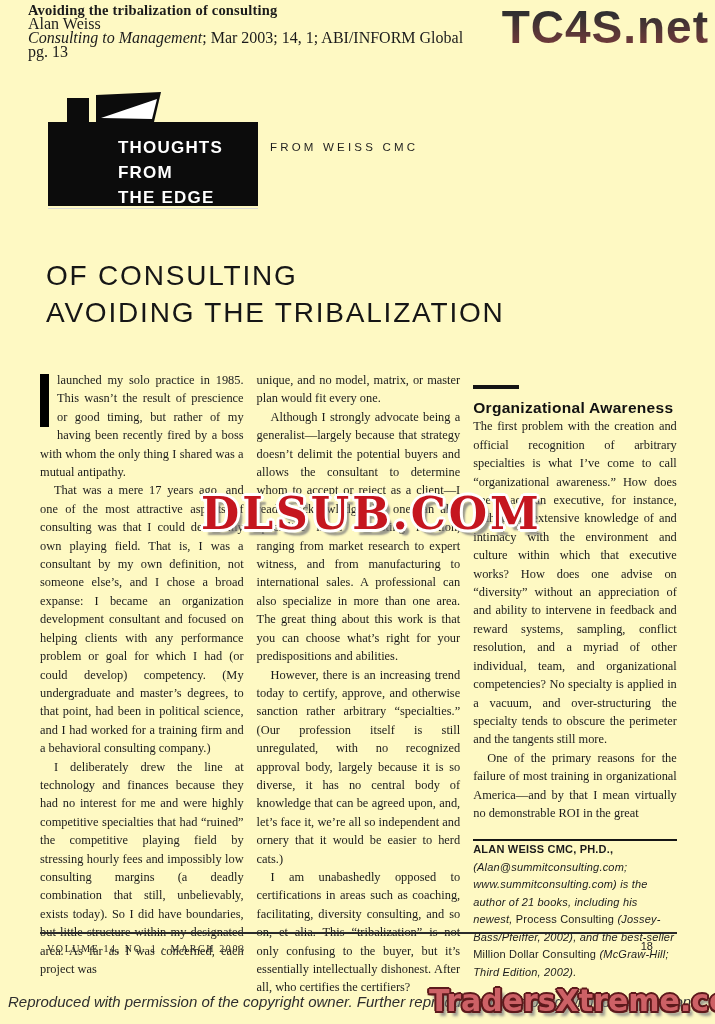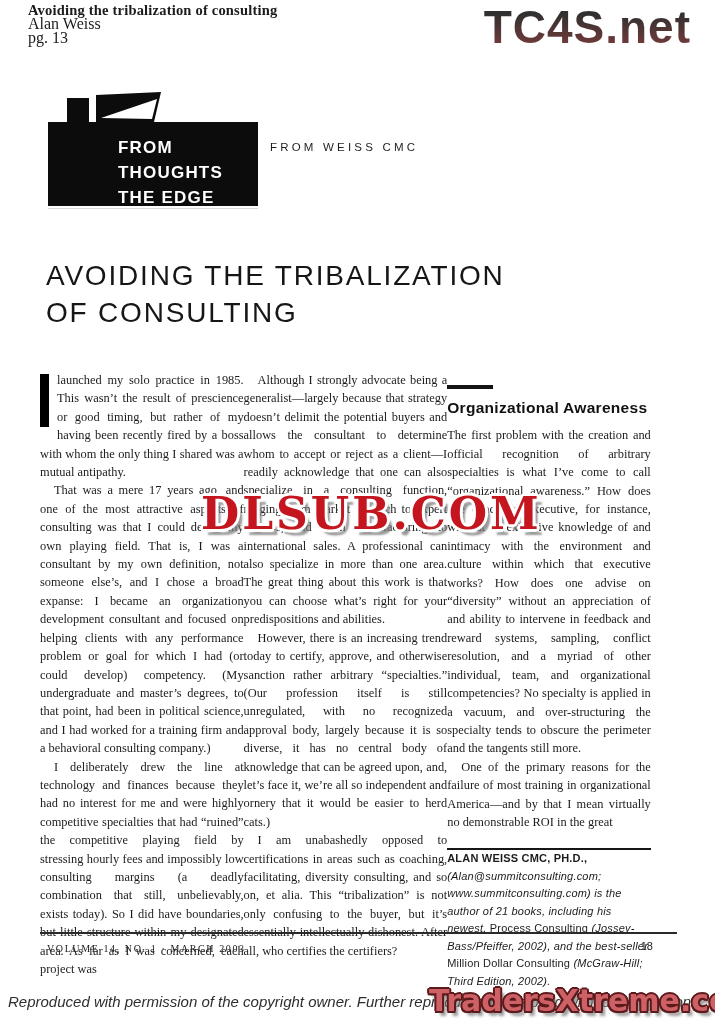--- a/index.html
+++ b/index.html
@@ -1,31 +1,31 @@
 <!DOCTYPE html>
 <html><head>
 <meta charset="utf-8">
 <style>
   * { margin:0; padding:0; box-sizing:border-box; }
   html,body { background:#e8e8e8; }
   .page {
     position:relative; width:715px; height:1024px; margin:0 auto;
-    background:#ffffff; overflow:hidden;
+    background:#fef9c3; overflow:hidden;
     font-family:"Liberation Serif", serif; color:#1b1b1b;
   }
 
   
   .doc-meta { position:absolute; left:28px; top:3px; line-height:14px; }
   .doc-meta .t { font-size:14.5px; font-weight:bold; letter-spacing:0.2px; }
   .doc-meta .l { font-size:16px; }
   .doc-meta .it { font-style:italic; }
 
   
   .wm-top {
-    position:absolute; right:24px; top:0px;
+    position:absolute; right:6px; top:0px;
     font-family:"Liberation Sans", sans-serif; font-weight:bold;
     font-size:46px; letter-spacing:1px;
     background:linear-gradient(#303030 25%, #6e3a3a 80%, #7d4444 100%);
     -webkit-background-clip:text; background-clip:text; color:transparent;
   }
 
   
   .logo-group { position:absolute; left:48px; top:92px; width:210px; }
   .logo-shapes { display:block; }
   .logo-box {
@@ -44,33 +44,33 @@
   
   .art-title {
     position:absolute; left:46px; top:257px;
     font-family:"Liberation Sans", sans-serif; font-weight:400;
     font-size:28px; line-height:37px; letter-spacing:1.8px; color:#161616;
   }
 
   
   .columns {
     position:absolute; left:40px; top:371px; width:637px;
-    display:flex; 
+    display:flex; gap:13px;
   }
   .col { width:203.6px; font-size:12.4px; line-height:18.4px; text-align:justify; }
   .col p { text-indent:14px; }
   .col p.first { text-indent:0; }
   .dropcap-bar {
     float:left; width:9px; height:53px; background:#000;
     margin:3px 8px 0 0;
   }
   .sec-rule { width:46px; height:4px; background:#141414; margin:14px 0 10px 0; }
   .sec-head {
     font-family:"Liberation Sans", sans-serif; font-weight:bold;
-    font-size:15.5px; letter-spacing:0.3px; color:#111; margin-bottom:9px;
+    font-size:15.5px; letter-spacing:0.3px; color:#111; 
   }
   .bio {
     margin-top:17px; border-top:2px solid #161616; 
     font-family:"Liberation Sans", sans-serif;
     font-size:11px; line-height:17.5px; text-align:left; color:#1c1c1c;
     letter-spacing:0.2px;
   }
   .bio .lead { font-weight:bold; font-style:normal; }
   .bio .it { font-style:italic; }
   .bio .bk { font-style:normal; }
@@ -120,54 +120,56 @@
   }
 </style>
 </head>
 <body>
 
 <div class="page">
 
   <div class="doc-meta">
     <div class="t">Avoiding the tribalization of consulting</div>
     <div class="l">Alan Weiss</div>
+    <div class="l"><span class="it">Consulting to Management</span><span>; Mar 2003; 14, 1; ABI/INFORM Global</span></div>
     <div class="l">pg. 13</div>
   </div>
 
   <div class="wm-top">TC4S.net</div>
 
   <div class="logo-group">
     <svg class="logo-shapes" width="210" height="30" viewBox="0 0 210 30">
       <rect x="19" y="6" width="22" height="24" fill="#0c0c0c"></rect>
       <polygon points="48,3 113,0 106,30 48,30" fill="#0c0c0c"></polygon>
       <polygon points="53,26 109,7 104,27" fill="#ffffff"></polygon>
     </svg>
     <div class="logo-box">
+      <div>THOUGHTS</div>
       <div>FROM</div>
-      <div>THOUGHTS</div>
       <div>THE EDGE</div>
     </div>
     <div class="logo-underline"></div>
   </div>
   <div class="byline">FROM WEISS CMC</div>
 
   <div class="art-title">
+    <div>OF CONSULTING</div>
     <div>AVOIDING THE TRIBALIZATION</div>
-    <div>OF CONSULTING</div>
   </div>
 
   <div class="columns">
 
     <div class="col">
       <p class="first"><span class="dropcap-bar"></span><span>launched my solo practice in 1985. This wasn’t the result of prescience or good timing, but rather of my having been recently fired by a boss with whom the only thing I shared was a mutual antipathy.</span></p>
       <p>That was a mere 17 years ago, and one of the most attractive aspects of consulting was that I could define my own playing field. That is, I was a consultant by my own definition, not someone else’s, and I chose a broad expanse: I became an organization development consultant and focused on helping clients with any performance problem or goal for which I had (or could develop) competency. (My undergraduate and master’s degrees, to that point, had been in political science, and I had worked for a training firm and a behavioral consulting company.)</p>
       <p>I deliberately drew the line at technology and finances because they had no interest for me and were highly competitive specialties that had “ruined” the competitive playing field by stressing hourly fees and impossibly low consulting margins (a deadly combination that still, unbelievably, exists today). So I did have boundaries, but little structure within my designated area. As far as I was concerned, each project was</p>
     </div>
 
     <div class="col">
+      <p class="first">unique, and no model, matrix, or master plan would fit every one.</p>
       <p>Although I strongly advocate being a generalist—largely because that strategy doesn’t delimit the potential buyers and allows the consultant to determine whom to accept or reject as a client—I readily acknowledge that one can also specialize in a consulting function, ranging from market research to expert witness, and from manufacturing to international sales. A professional can also specialize in more than one area. The great thing about this work is that you can choose what’s right for your predispositions and abilities.</p>
       <p>However, there is an increasing trend today to certify, approve, and otherwise sanction rather arbitrary “specialties.” (Our profession itself is still unregulated, with no recognized approval body, largely because it is so diverse, it has no central body of knowledge that can be agreed upon, and, let’s face it, we’re all so independent and ornery that it would be easier to herd cats.)</p>
       <p>I am unabashedly opposed to certifications in areas such as coaching, facilitating, diversity consulting, and so on, et alia. This “tribalization” is not only confusing to the buyer, but it’s essentially intellectually dishonest. After all, who certifies the certifiers?</p>
     </div>
 
     <div class="col">
       <div class="sec-rule"></div>
       <div class="sec-head">Organizational Awareness</div>
       <p class="first">The first problem with the creation and official recognition of arbitrary specialties is what I’ve come to call “organizational awareness.” How does one coach an executive, for instance, without an extensive knowledge of and intimacy with the environment and culture within which that executive works? How does one advise on “diversity” without an appreciation of and ability to intervene in feedback and reward systems, sampling, conflict resolution, and a myriad of other individual, team, and organizational competencies? No specialty is applied in a vacuum, and over-structuring the specialty tends to obscure the perimeter and the tangents still more.</p>
       <p>One of the primary reasons for the failure of most training in organizational America—and by that I mean virtually no demonstrable ROI in the great</p>

